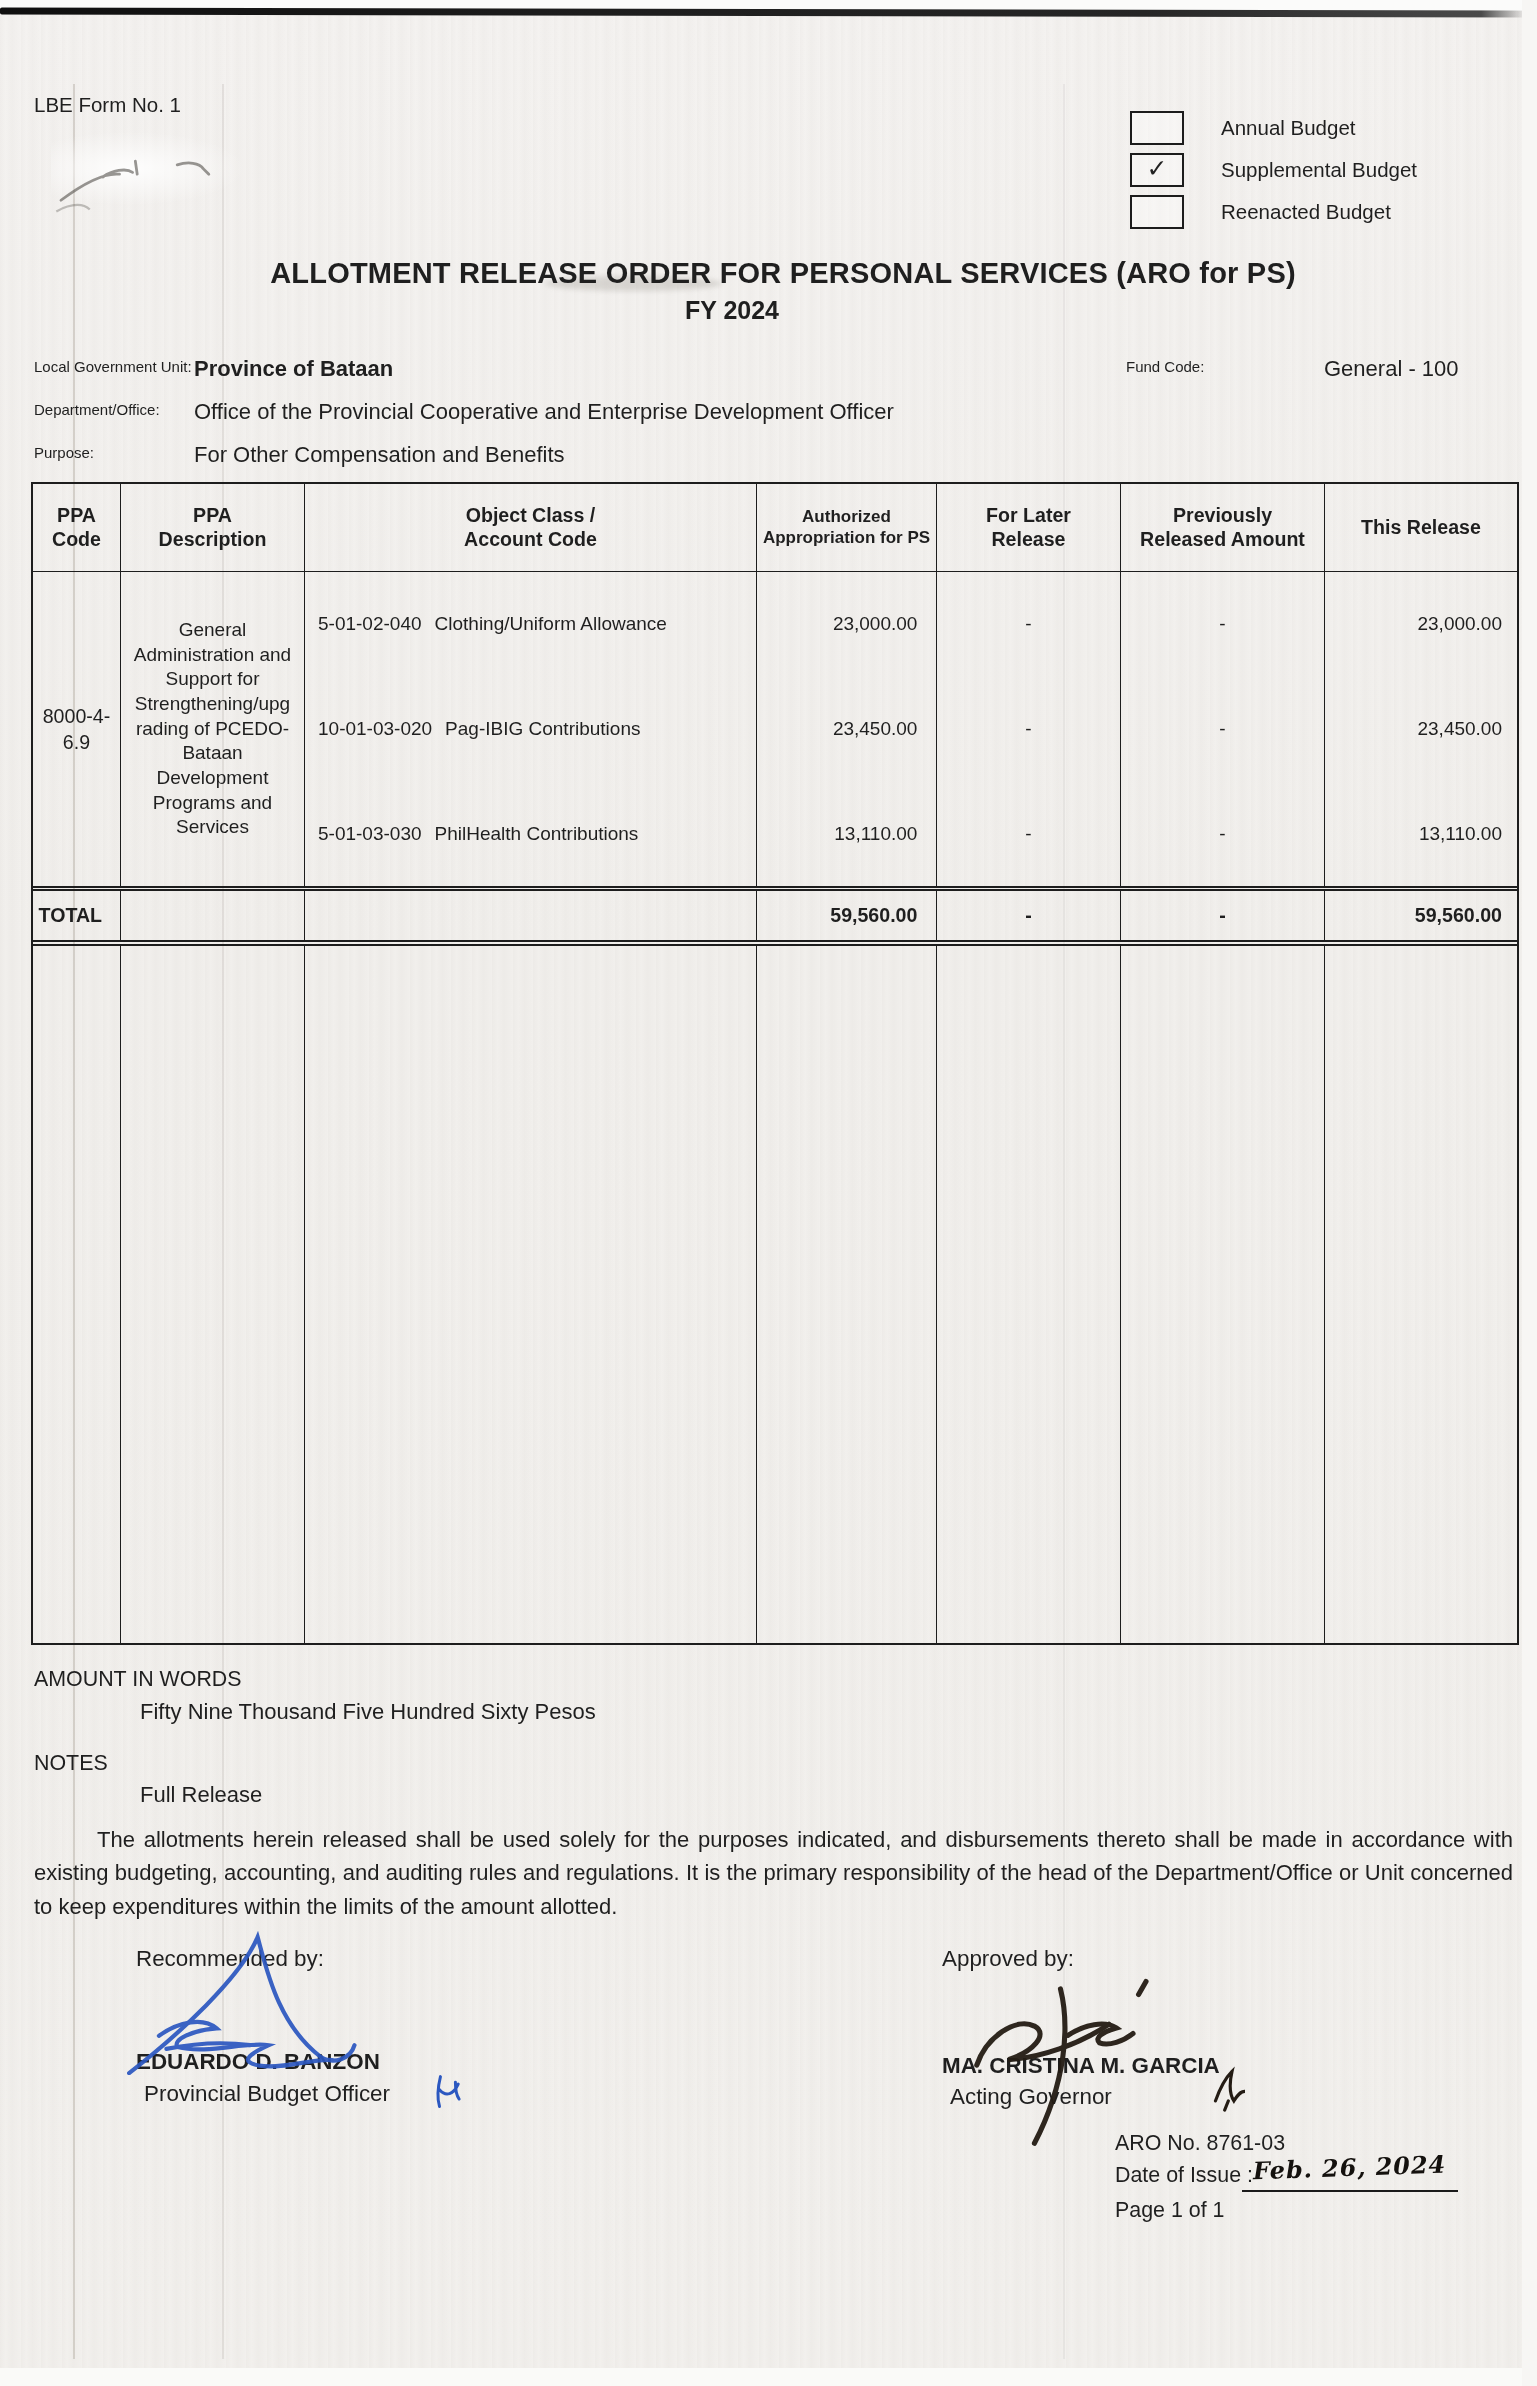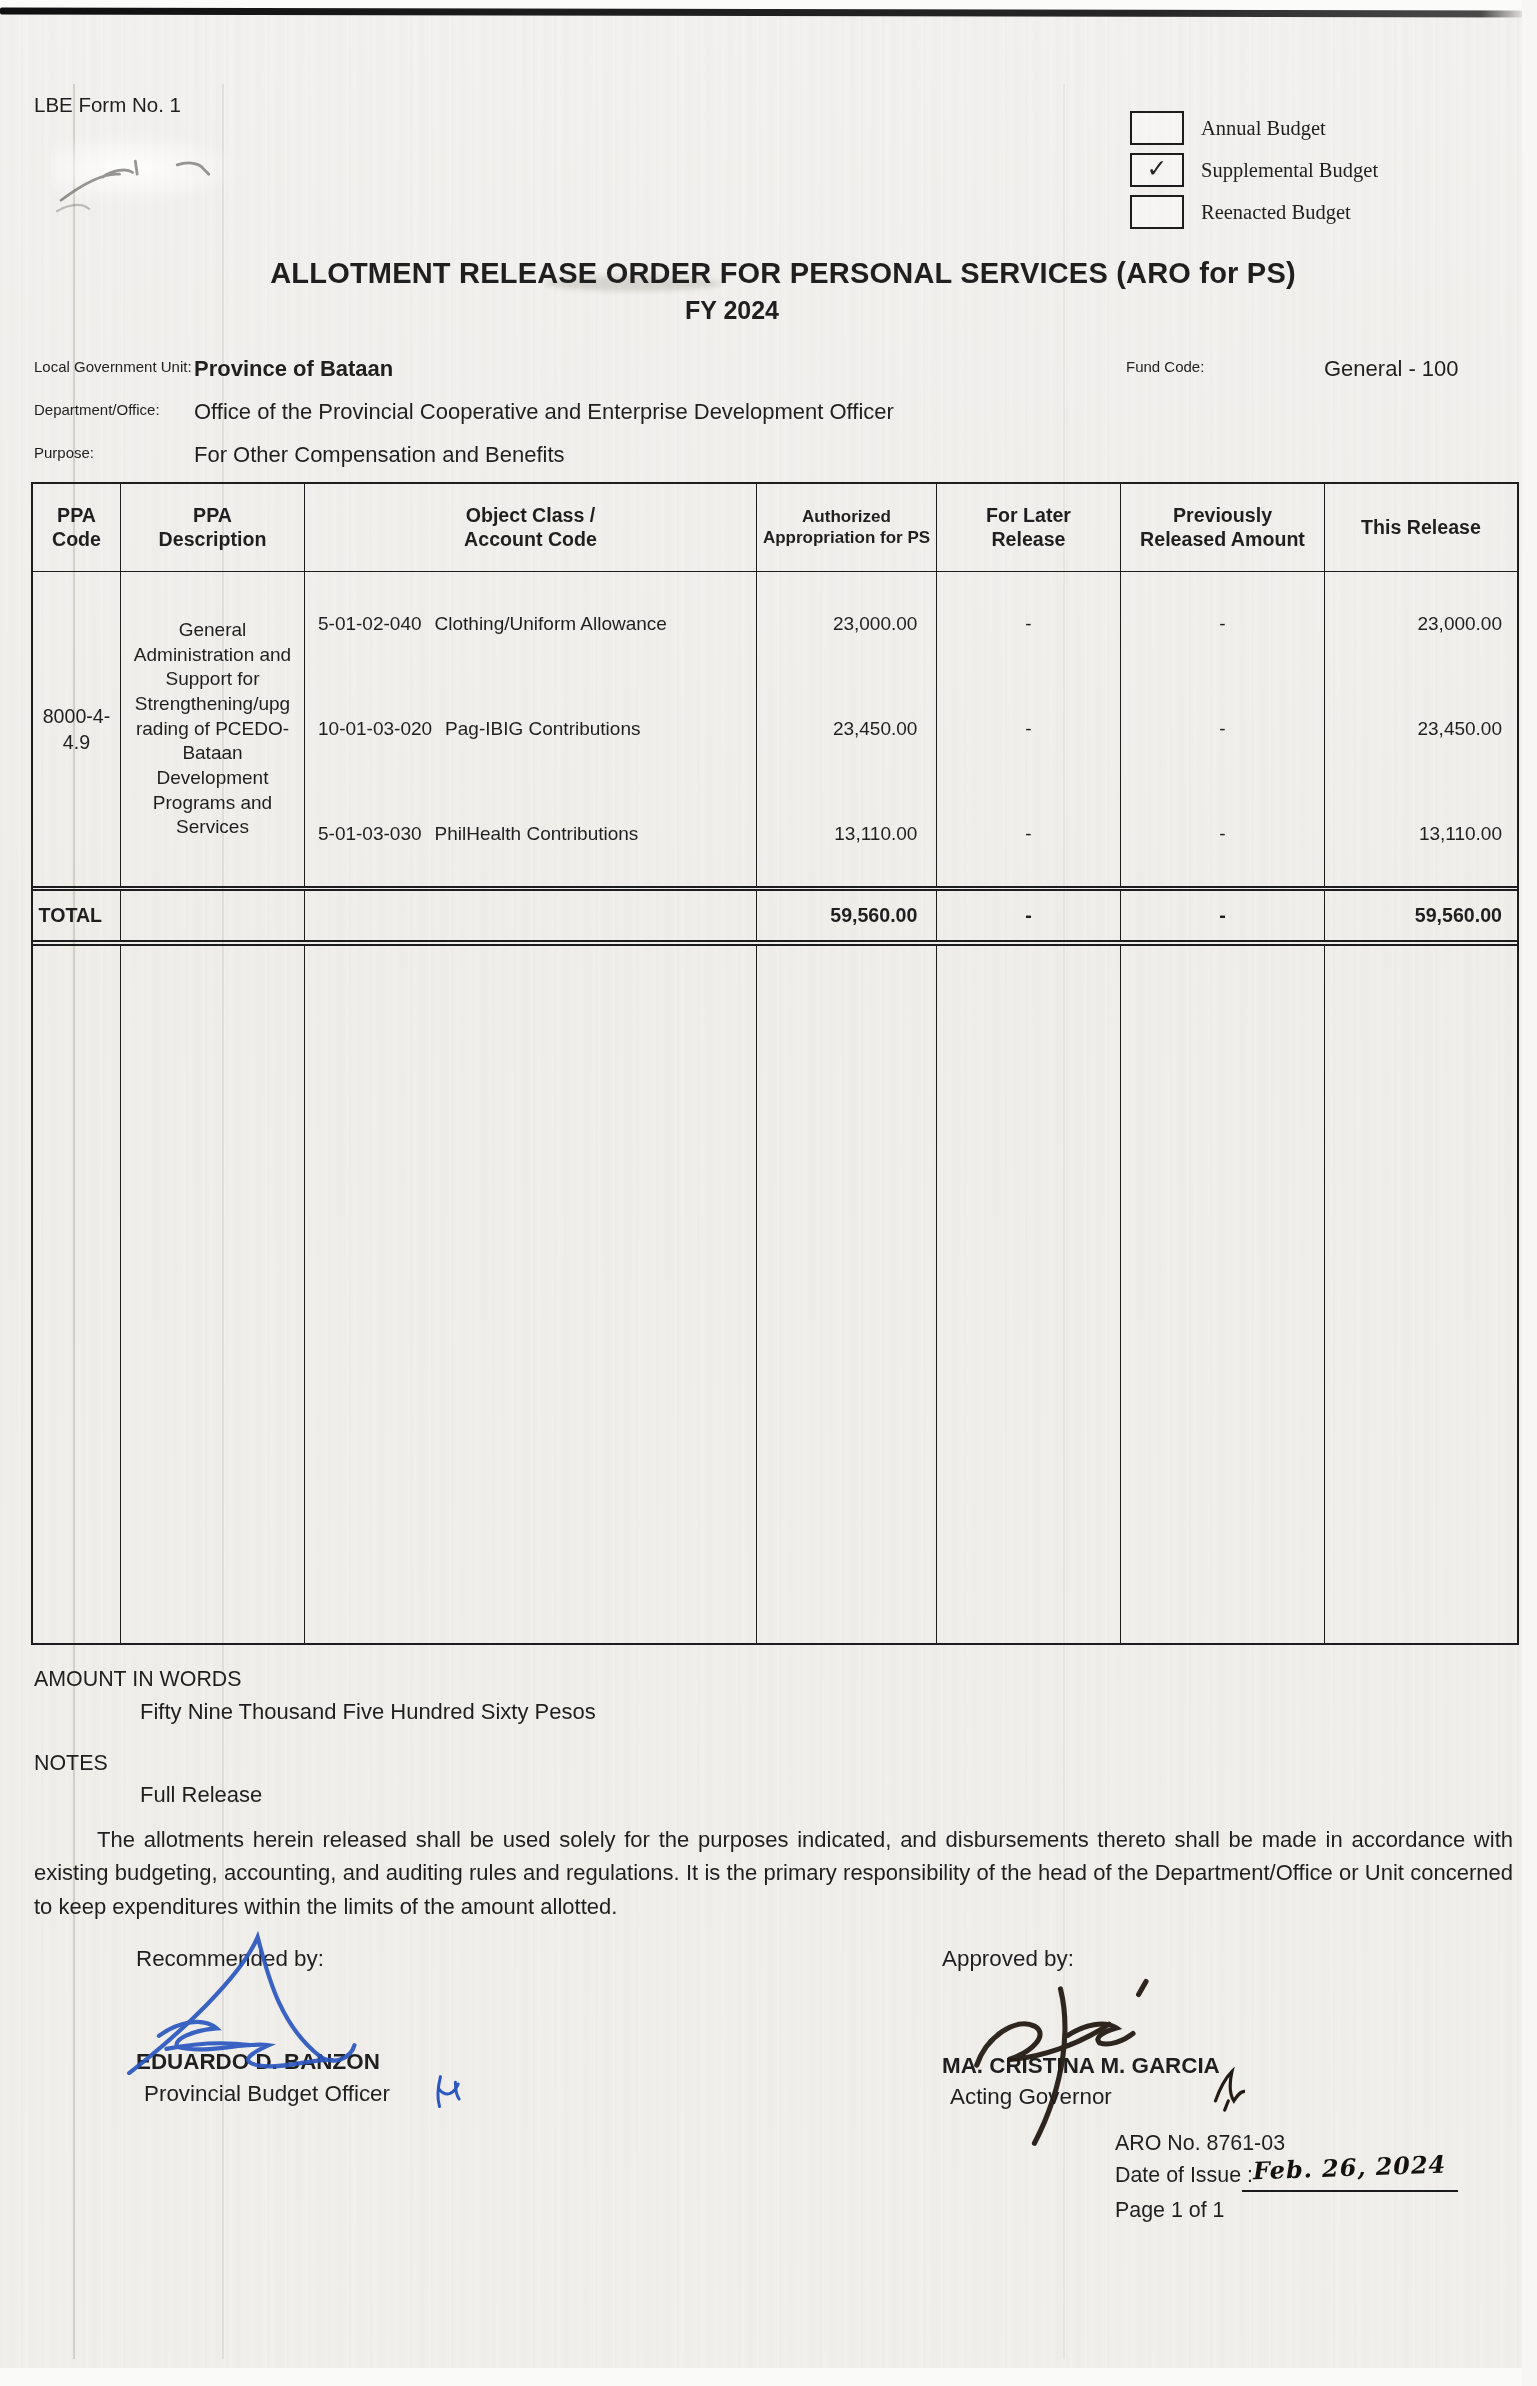--- a/index.html
+++ b/index.html
@@ -21,21 +21,21 @@
   .fold.f1{left:73px;background:rgba(150,138,125,0.30);}
   .fold.f2{left:222px;background:rgba(160,152,145,0.20);}
   .fold.f3{left:1063px;background:rgba(160,152,145,0.12);}
   .title-smudge{left:545px;top:276px;width:177px;height:15px;background:rgba(125,118,110,0.22);border-radius:50%;filter:blur(2.8px);}
   .eraser{left:51px;top:131px;width:196px;height:75px;background:radial-gradient(ellipse at 40% 50%, rgba(255,255,255,0.9), rgba(255,255,255,0) 70%);}
   
   .form-no{left:34px;top:93px;font-size:20.5px;}
   .cbrow{left:1130px;height:32px;display:flex;align-items:center;}
   .cbrow .box{width:50px;height:30px;border:2.8px solid #1c1c1c;background:rgba(255,255,255,0.35);display:flex;align-items:center;justify-content:center;flex:0 0 auto;}
   .cbrow .check{font-size:25px;font-weight:bold;color:#222;line-height:1;transform:translateY(-1.9px);}
-  .cbrow .lbl{margin-left:17px;font-size:20.5px;white-space:nowrap;font-family:Liberation Serif, serif;}
+  .cbrow .lbl{margin-left:37px;font-size:20.5px;white-space:nowrap;}
   .doc-title{left:0;top:257px;width:1566px;text-align:center;font-size:29px;font-weight:bold;letter-spacing:0.2px;}
   .fy{left:0;top:296px;width:1464px;text-align:center;font-size:25px;font-weight:bold;}
   .fieldlbl{font-size:15px;text-align:right;}
   .fieldval{font-size:22px;}
   
   .aro-table{left:31px;top:482px;width:1488px;height:1163px;border:2.3px solid #1d1d1d;box-sizing:border-box;display:grid;grid-template-rows:88px 314px 60px 1fr;}
   .trow{display:grid;grid-template-columns:88px 184px 452px 180px 184px 204px 1fr;min-height:0;}
   .cell{border-right:1.9px solid #1d1d1d;min-width:0;min-height:0;box-sizing:border-box;}
   .cell.last{border-right:none;}
   .thead .cell{display:flex;align-items:center;justify-content:center;text-align:center;font-weight:bold;font-size:19.6px;line-height:1.2;white-space:pre-line;border-bottom:1.9px solid #1d1d1d;}
@@ -125,21 +125,21 @@
 Appropriation for PS</div>
       <div class="cell">For Later
 Release</div>
       <div class="cell">Previously
 Released Amount</div>
       <div class="cell last">This Release</div>
     </div>
 
     <div class="trow">
       <div class="cell tbody-cell-center ppa-code">8000-4-
-4.9</div>
+6.9</div>
       <div class="cell tbody-cell-center ppa-desc">General
 Administration and
 Support for
 Strengthening/upg
 rading of PCEDO-
 Bataan
 Development
 Programs and
 Services</div>
       <div class="cell subgrid">

